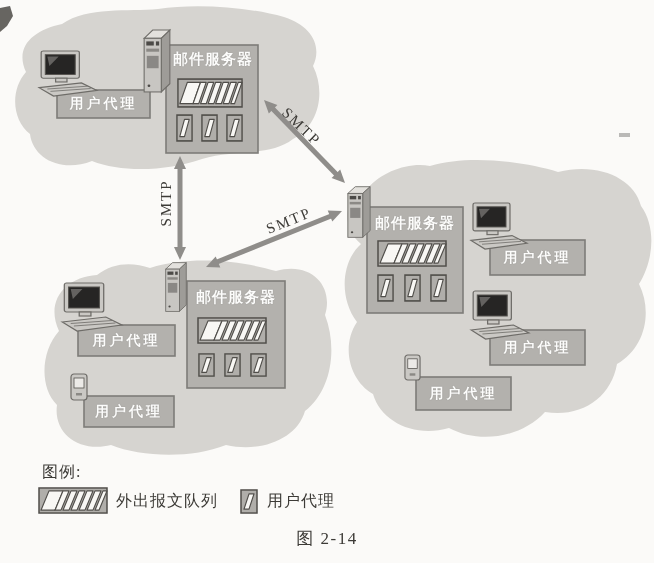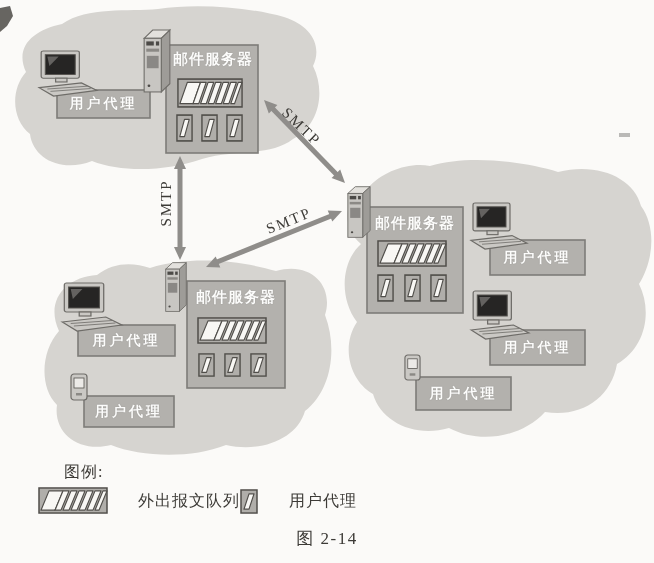--- a/index.html
+++ b/index.html
@@ -25,21 +25,21 @@
   .smudge{fill:#4c4a47;opacity:.85;}
 
   .txt{position:absolute;z-index:2;}
   .srv-label{font-weight:bold;font-size:15px;line-height:18px;letter-spacing:1px;color:var(--label_text,#fcfcfb);
              text-align:center;text-shadow:0 0 1px rgba(70,70,68,.4);}
   .ua-label{display:flex;align-items:center;justify-content:center;font-weight:bold;font-size:14px;
             letter-spacing:3px;color:var(--label_text,#fcfcfb);text-shadow:0 0 1px rgba(70,70,68,.4);text-align:right;}
   .smtp{font-family:"Liberation Serif","DejaVu Serif",serif;font-size:15px;letter-spacing:2px;
         color:var(--ink,#3d3b37);white-space:nowrap;}
   .legend-title,.legend-label{font-family:Liberation Serif, serif;font-size:16px;
-        letter-spacing:1px;color:var(--ink,#3d3b37);white-space:nowrap;margin-left:22px;}
+        letter-spacing:1px;color:var(--ink,#3d3b37);white-space:nowrap;}
   .caption{left:0;right:0;top:527px;display:flex;justify-content:center;
         font-family:"Liberation Serif","DejaVu Serif",serif;font-size:17px;letter-spacing:1.5px;
         color:var(--ink,#3d3b37);}
 </style>
 </head>
 <body>
 
 <div class="stage">
 
   <svg class="art" viewBox="0 0 654 563">

